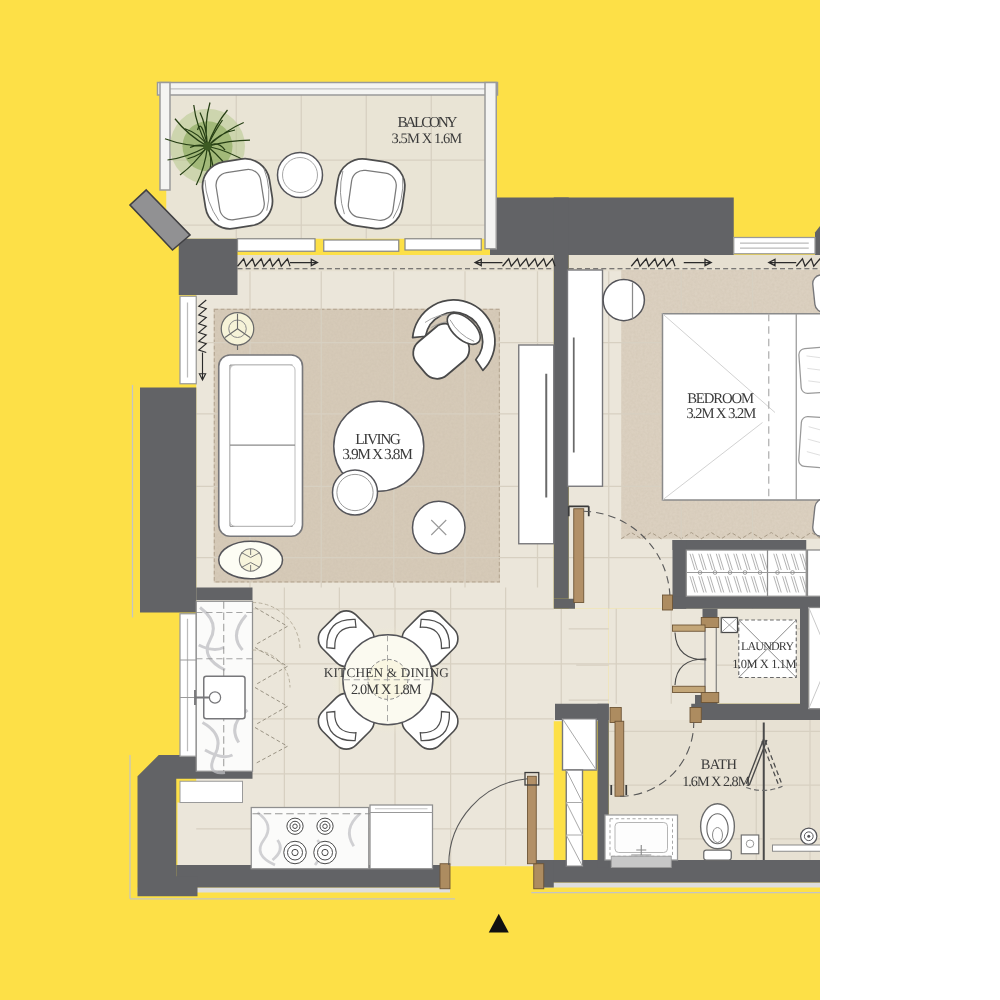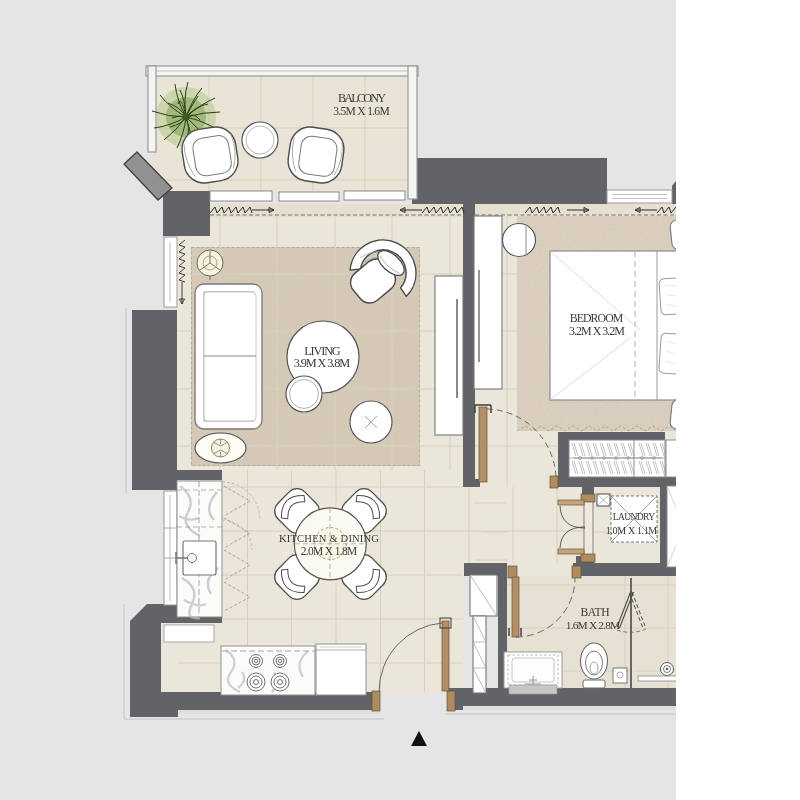--- a/index.html
+++ b/index.html
@@ -1,16 +1,16 @@
 <!DOCTYPE html>
 <html><head>
 <meta charset="utf-8">
 <style>
   html,body{margin:0;padding:0;background:#ffffff;}
-  .wrap{width:656px;height:800px;position:relative;overflow:hidden;background:#e5e5e5;padding-left:20px;}
+  .wrap{width:656px;height:800px;position:relative;overflow:hidden;background:#fde047;}
   text{font-family:"Liberation Serif", serif; fill:#3a3a3a;}
 </style>
 </head>
 <body>
 <div class="wrap">
 <svg width="800" height="800" viewBox="0 0 800 800" xmlns="http://www.w3.org/2000/svg">
 <defs>
   <filter id="rugnoise" x="-5%" y="-5%" width="110%" height="110%">
     <feTurbulence type="fractalNoise" baseFrequency="0.55" numOctaves="2" result="n"></feTurbulence>
     <feColorMatrix in="n" type="matrix" values="0 0 0 0 0.55  0 0 0 0 0.48  0 0 0 0 0.38  0 0 0 0.36 0"></feColorMatrix>

